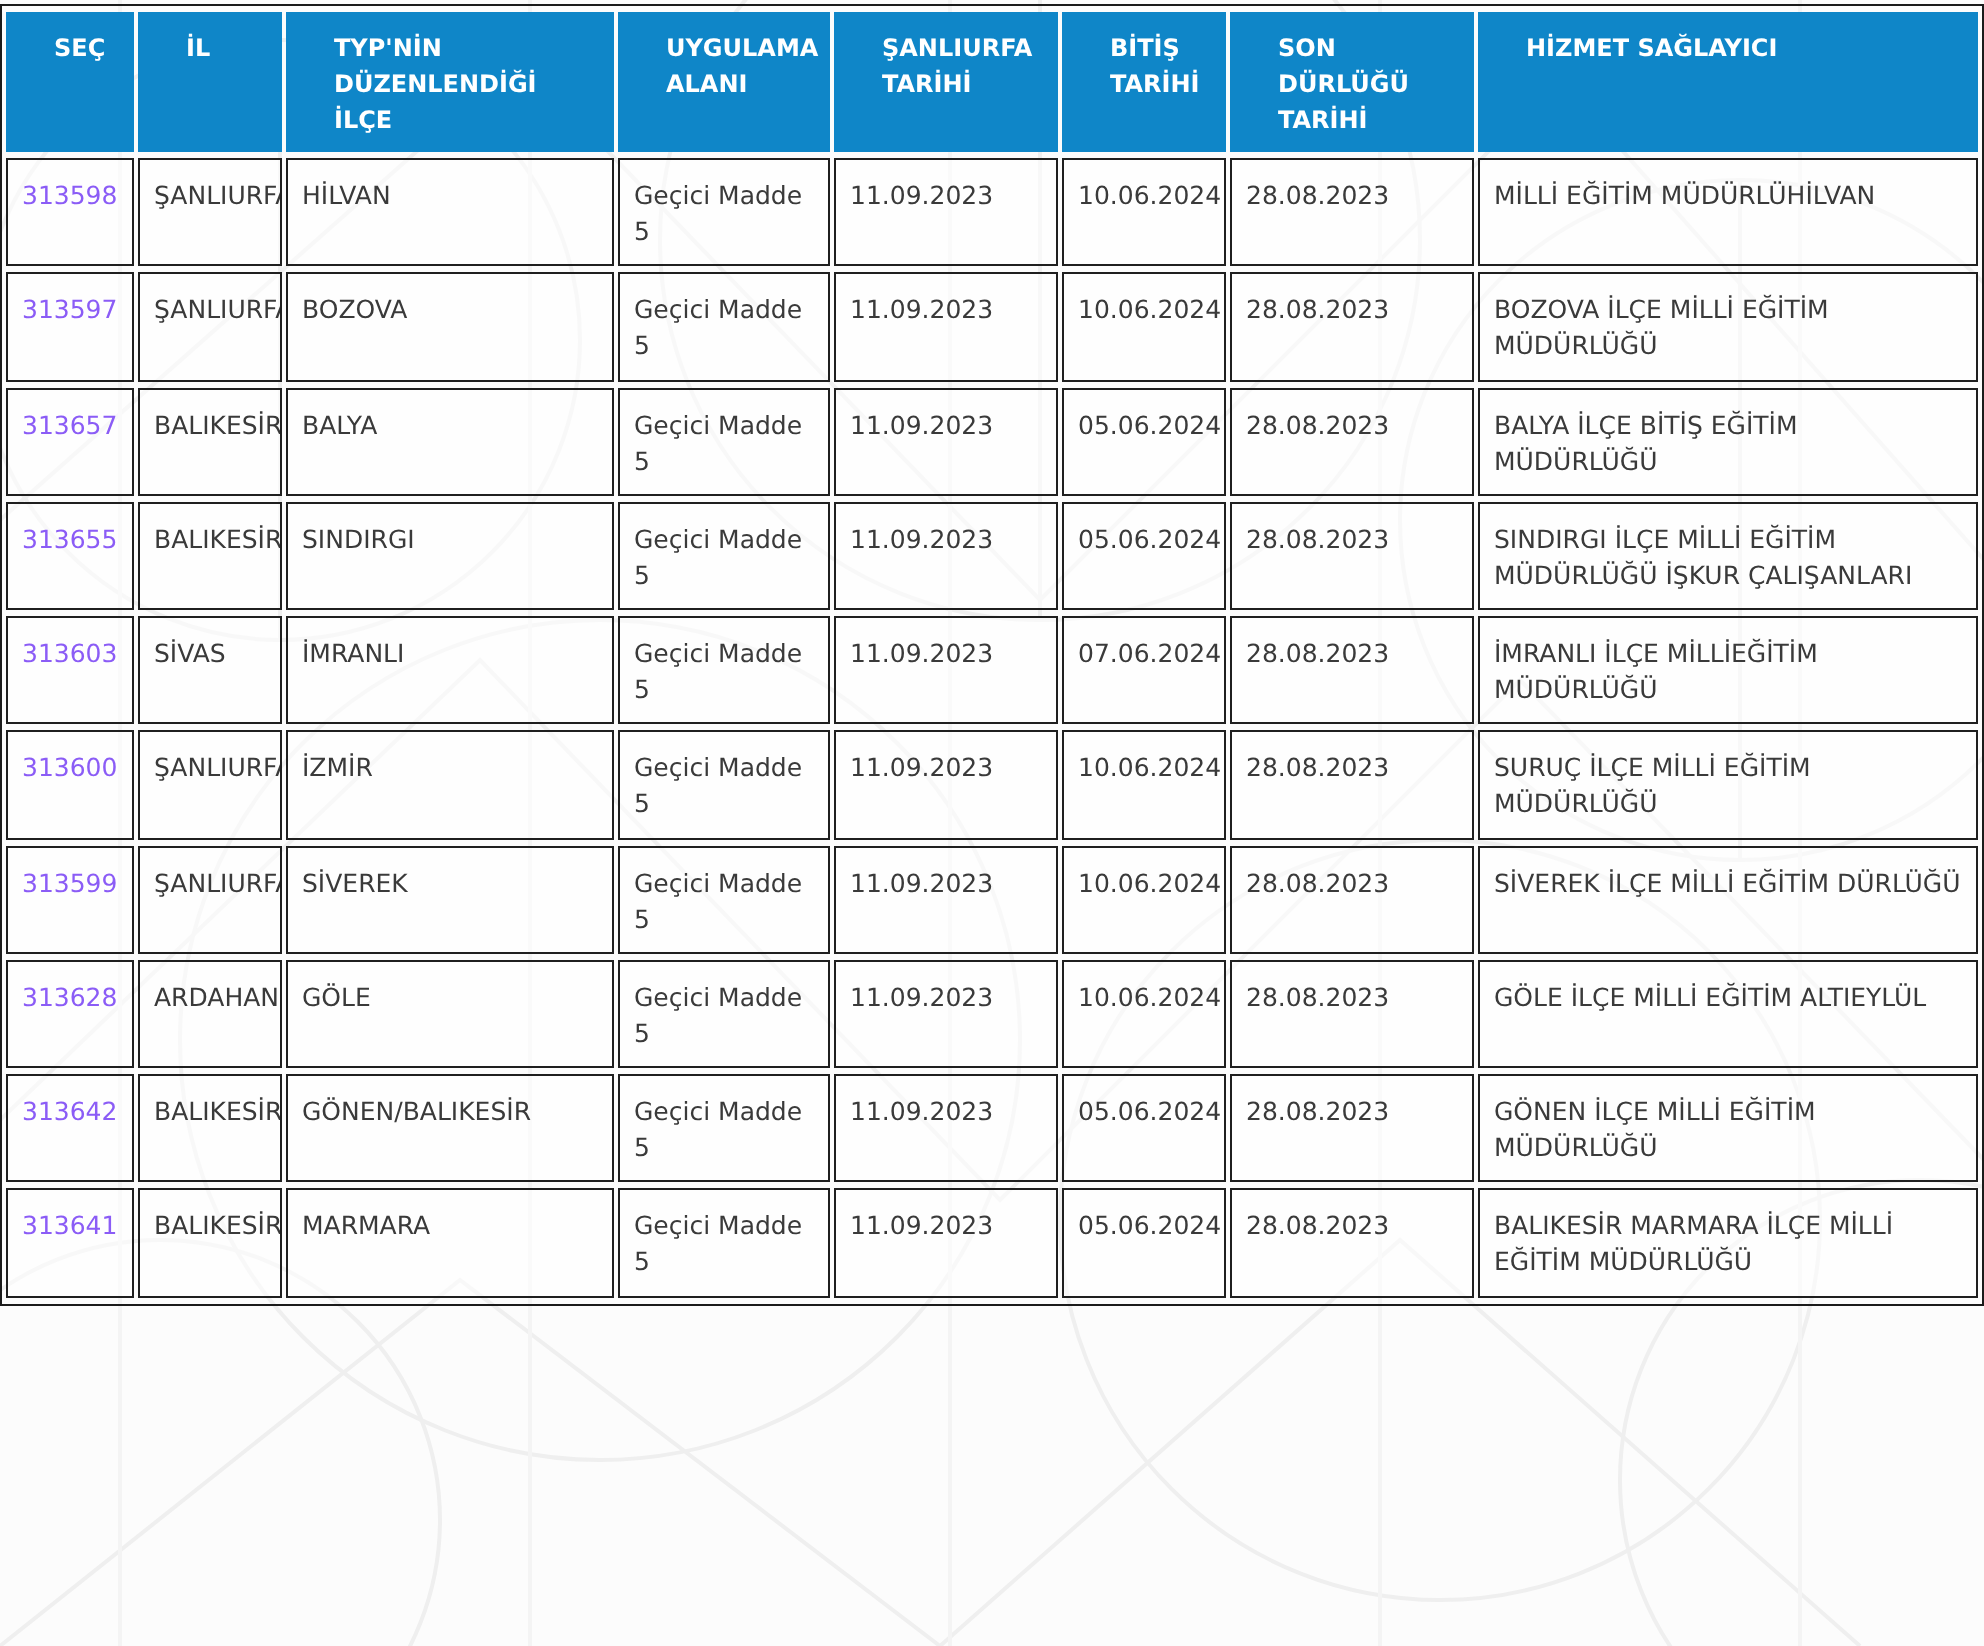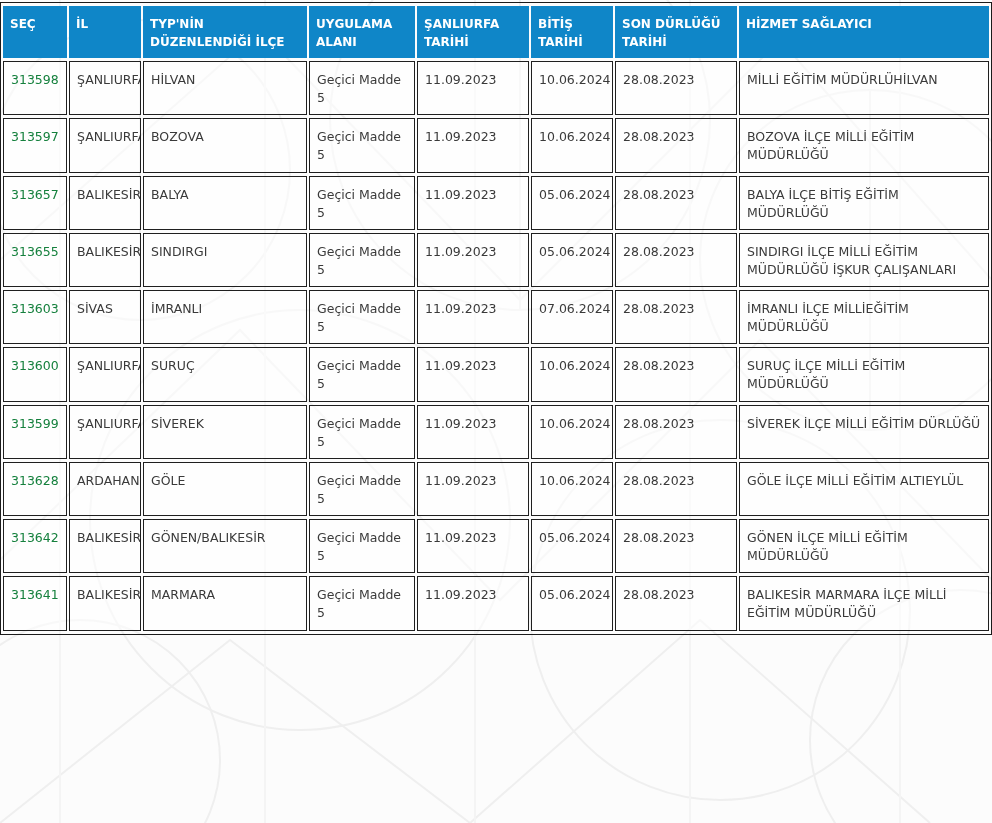--- a/index.html
+++ b/index.html
@@ -29,39 +29,39 @@
     border: 1px solid #1b1b1b;
   }
 
   table.typ-table th {
     background: #0f86c8;
     color: #ffffff;
     font-size: 12px;
     font-weight: bold;
     text-align: left;
     vertical-align: top;
-    padding: 9px 6px 7px 7px;
+    padding: 9px 6px 7px 24px;
     height: 52px;
     line-height: 1.5;
   }
 
   table.typ-table td {
     border: 1px solid #1f1f1f;
     background: rgba(255,255,255,0.55);
     color: #3a3a3a;
     font-size: 12.5px;
     vertical-align: top;
     padding: 9px 6px 7px 7px;
     height: 47px;
     line-height: 1.45;
     overflow: hidden;
   }
 
   a.sel-link {
-    color: #15803d;
+    color: #8b5cf6;
     text-decoration: none;
     cursor: pointer;
   }
 </style>
 </head>
 <body>
 
 <svg class="bg-pattern" viewBox="0 0 992 823" xmlns="http://www.w3.org/2000/svg" aria-hidden="true">
   <g stroke="#efefef" stroke-width="2" fill="none">
     <circle cx="140" cy="170" r="150"></circle>
@@ -149,21 +149,21 @@
         <td>İMRANLI</td>
         <td>Geçici Madde 5</td>
         <td>11.09.2023</td>
         <td>07.06.2024</td>
         <td>28.08.2023</td>
         <td>İMRANLI İLÇE MİLLİEĞİTİM MÜDÜRLÜĞÜ</td>
       </tr>
       <tr>
         <td><a class="sel-link" href="#">313600</a></td>
         <td>ŞANLIURFA</td>
-        <td>SURUÇ</td>
+        <td>İZMİR</td>
         <td>Geçici Madde 5</td>
         <td>11.09.2023</td>
         <td>10.06.2024</td>
         <td>28.08.2023</td>
         <td>SURUÇ İLÇE MİLLİ EĞİTİM MÜDÜRLÜĞÜ</td>
       </tr>
       <tr>
         <td><a class="sel-link" href="#">313599</a></td>
         <td>ŞANLIURFA</td>
         <td>SİVEREK</td>

